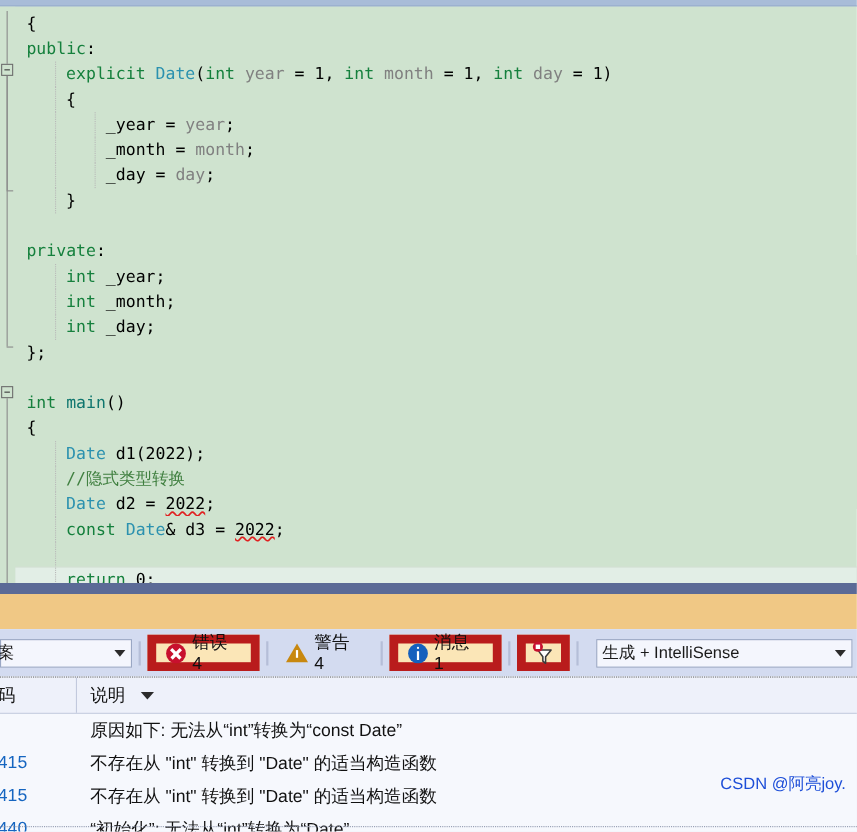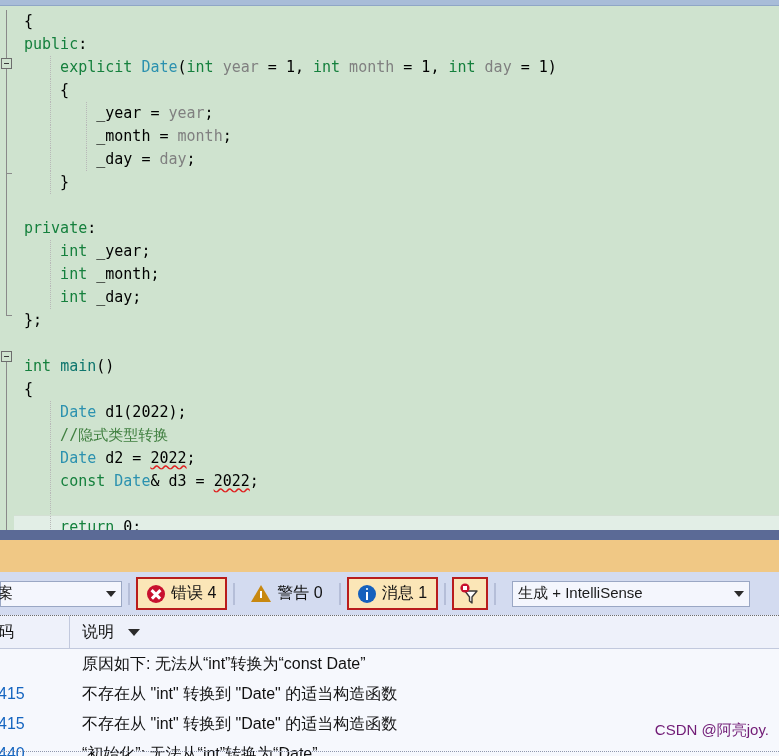--- a/index.html
+++ b/index.html
@@ -153,21 +153,21 @@
     gap: 6px;
     padding: 0 9px;
     font-size: 16px;
     color: #111;
     box-sizing: border-box;
     border: 1px solid transparent;
     background: transparent;
   }
   .tb-btn.active {
     background: #fbe6b7;
-    border: 2px solid #b91c1c;
+    border: 8px solid #b91c1c;
   }
   .tb-btn.icon-only { padding: 0 4px; }
 
   .ico-error {
     width: 18px; height: 18px; border-radius: 50%;
     background: #c8102e;
     position: relative;
     flex: none;
   }
   .ico-error::before, .ico-error::after {
@@ -273,23 +273,23 @@
     padding-left: 12px;
     box-sizing: border-box;
     white-space: nowrap;
     overflow: hidden;
   }
 
   
   #watermark {
     position: absolute;
     right: 10px;
-    bottom: 16px;
+    bottom: 34px;
     font-size: 15px;
-    color: #701a75;
+    color: #1d4ed8;
     pointer-events: none;
   }
   #bottom-dotted {
     position: absolute;
     left: 0; right: 0; bottom: 4px;
     border-bottom: 1px dotted #8f97ad;
   }
   #page { position: relative; width: 779px; height: 756px; }
 </style>
 </head>
@@ -331,21 +331,21 @@
 
       <div class="tb-btn active">
         <span class="ico-error"></span>
         <span>错误 4</span>
       </div>
 
       <div class="tb-sep"></div>
 
       <div class="tb-btn">
         <span class="ico-warn"></span>
-        <span>警告 0</span>
+        <span>警告 4</span>
       </div>
 
       <div class="tb-sep"></div>
 
       <div class="tb-btn active">
         <span class="ico-info"></span>
         <span>消息 1</span>
       </div>
 
       <div class="tb-sep"></div>

